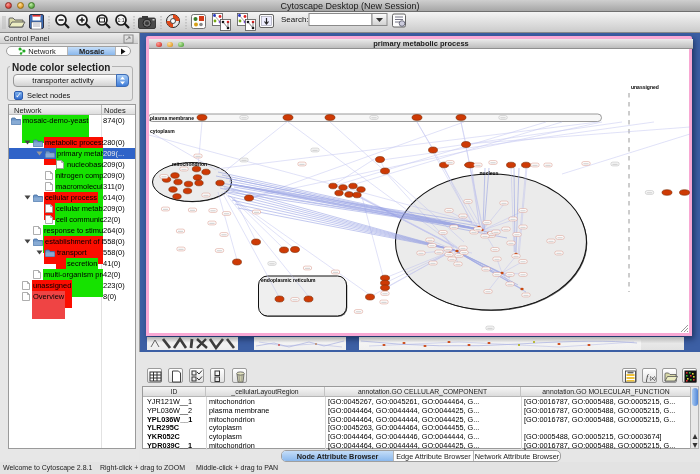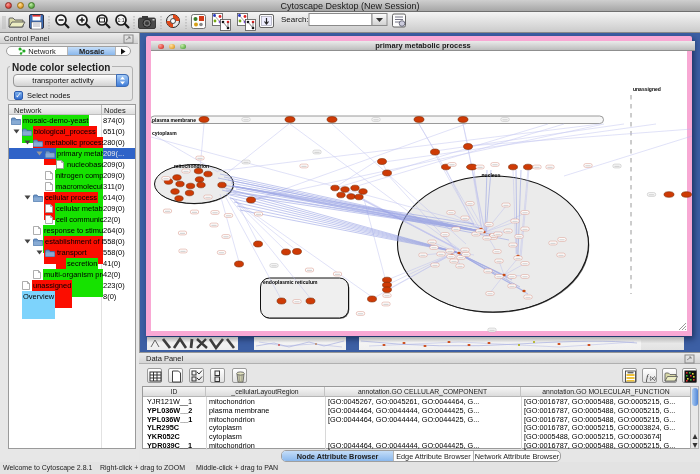--- a/index.html
+++ b/index.html
@@ -24,21 +24,21 @@
 #chk{position:absolute;left:14px;top:58px;width:9px;height:9px;border-radius:2px;background:linear-gradient(#7db0ec,#3670d0);border:1px solid #2d5cae;color:#fff;font-size:8px;line-height:8px;text-align:center}
 #chkl{position:absolute;left:27px;top:58px;font-size:7.5px;color:#111}
 #tree{position:absolute;left:8px;top:71px;width:128px;height:345px;background:#fff;border:1px solid #9a9a9a;overflow:hidden}
 #treeh{position:absolute;left:0;top:0;width:126px;height:10px;background:linear-gradient(#f7f7f7,#dedede);border-bottom:1px solid #bdbdbd;font-size:7.5px;color:#222}
 .trow{position:absolute;left:0;width:126px;height:11px;font-size:7.5px;white-space:nowrap}
 .tname{position:absolute;top:0;height:28px;line-height:11px;padding:0 1px;color:#000}
 .tval{position:absolute;left:94px;top:0;height:11px;line-height:11px;color:#000}
 .colline{position:absolute;left:92px;top:0;width:1px;height:345px;background:#e2e2e2}
 
 #desk{left:140px;top:33px;width:560px;height:319px;background:#3c5fa4}
-#iwin{position:absolute;left:6px;top:3px;width:546px;height:300px;border:5px solid #f9a8d4;border-radius:2px 2px 0 0;background:#fff;box-shadow:2px 3px 6px rgba(8,18,48,0.6)}
+#iwin{position:absolute;left:6px;top:3px;width:546px;height:300px;border:3px solid #f9a8d4;border-radius:2px 2px 0 0;background:#fff;box-shadow:2px 3px 6px rgba(8,18,48,0.6)}
 #iwt{position:absolute;left:0;top:0;width:544px;height:10px;background:linear-gradient(#ebebeb,#bdbdbd);border-bottom:1px solid #8f8f8f;font-size:7.5px;text-align:center;color:#1a1a1a;font-weight:bold;line-height:10px}
 .ilight{position:absolute;top:2.5px;width:5.5px;height:5.5px;border-radius:50%}
 
 #dp{left:139px;top:352px;width:561px;height:110px;background:#e6e6e6}
 #dph{position:absolute;left:0;top:0;width:561px;height:12px;background:linear-gradient(#ececec,#d5d5d5);border-top:1px solid #979797;border-bottom:1px solid #b0b0b0;font-size:7.5px;color:#222;padding:1px 0 0 7px}
 .btn{position:absolute;width:15px;height:15px;background:linear-gradient(#ffffff,#e2e2e2);border:1px solid #9b9b9b;border-radius:2px}
 #dtable{position:absolute;left:3px;top:34px;width:551px;height:63px;background:#fff;border:1px solid #9a9a9a}
 #dthead{position:absolute;left:0;top:0;width:549px;height:10px;background:linear-gradient(#f6f6f6,#dcdcdc);border-bottom:1px solid #b5b5b5;font-size:6.8px;color:#222}
 .dth{position:absolute;top:0;height:10px;line-height:10px;text-align:center;border-right:1px solid #c3c3c3}
 .drow{position:absolute;font-size:7.3px;height:8.8px;line-height:8.8px;white-space:nowrap;color:#000}
@@ -206,33 +206,20 @@
         <div class="trow" style="top:10px;">
           <span style="position:absolute;left:2px;width:10px;height:11px">
             <svg width="10" height="8" style="position:absolute;top:1.5px">
               <path d="M0.5 7.5 L0.5 2 Q0.5 1 1.5 1 L4 1 L5 2.5 L9.5 2.5 L9.5 7.5 Z" fill="#6d96c8" stroke="#3f6a9e" stroke-width="0.8"></path>
               <rect x="0.5" y="3.5" width="9" height="4" fill="#88abd4"></rect>
             </svg>
           </span>
           <span class="tname" style="left:13px;background:#16e200;max-width:81px;overflow:hidden">mosaic-demo-yeast</span>
           <span class="tval" style="color:#000">874(0)</span>
         </div>
-        <div class="trow" style="top:21px;">
-          <svg width="7" height="5" style="position:absolute;left:4px;top:3px">
-            <path d="M0.5 0.5 L6.5 0.5 L3.5 4.5 Z" fill="#444"></path>
-          </svg>
-          <span style="position:absolute;left:13px;width:10px;height:11px">
-            <svg width="10" height="8" style="position:absolute;top:1.5px">
-              <path d="M0.5 7.5 L0.5 2 Q0.5 1 1.5 1 L4 1 L5 2.5 L9.5 2.5 L9.5 7.5 Z" fill="#6d96c8" stroke="#3f6a9e" stroke-width="0.8"></path>
-              <rect x="0.5" y="3.5" width="9" height="4" fill="#88abd4"></rect>
-            </svg>
-          </span>
-          <span class="tname" style="left:24px;background:#fb0d00;max-width:70px;overflow:hidden">biological_process</span>
-          <span class="tval" style="color:#000">651(0)</span>
-        </div>
         <div class="trow" style="top:32px;">
           <svg width="7" height="5" style="position:absolute;left:15px;top:3px">
             <path d="M0.5 0.5 L6.5 0.5 L3.5 4.5 Z" fill="#444"></path>
           </svg>
           <span style="position:absolute;left:24px;width:10px;height:11px">
             <svg width="10" height="8" style="position:absolute;top:1.5px">
               <path d="M0.5 7.5 L0.5 2 Q0.5 1 1.5 1 L4 1 L5 2.5 L9.5 2.5 L9.5 7.5 Z" fill="#6d96c8" stroke="#3f6a9e" stroke-width="0.8"></path>
               <rect x="0.5" y="3.5" width="9" height="4" fill="#88abd4"></rect>
             </svg>
           </span>
@@ -381,21 +368,21 @@
           <span class="tname" style="left:23px;background:#fb0d00;max-width:71px;overflow:hidden">unassigned</span>
           <span class="tval" style="color:#000">223(0)</span>
         </div>
         <div class="trow" style="top:186px;">
           <span style="position:absolute;left:13px;width:10px;height:11px">
             <svg width="8" height="9" style="position:absolute;top:1px">
               <path d="M0.5 0.5 L5.5 0.5 L7.5 2.5 L7.5 8.5 L0.5 8.5 Z" fill="#fff" stroke="#999" stroke-width="0.8"></path>
               <path d="M5.5 0.5 L5.5 2.5 L7.5 2.5" fill="none" stroke="#999" stroke-width="0.8"></path>
             </svg>
           </span>
-          <span class="tname" style="left:13px;background:#7dd3fc;max-width:71px;overflow:hidden">Overview</span>
+          <span class="tname" style="left:23px;background:#ef4444;max-width:71px;overflow:hidden">Overview</span>
           <span class="tval" style="color:#000">8(0)</span>
         </div>
       </div>
     </div>
 <div class="abs" id="desk">
       <div id="iwin">
         <div id="iwt">primary metabolic process<div class="ilight" style="left:7px;background:radial-gradient(circle at 35% 30%,#ff9d96,#dd4a41 65%,#a02822)"></div><div class="ilight" style="left:18px;background:radial-gradient(circle at 35% 30%,#ffe0a0,#e7a83b 65%,#b07714)"></div><div class="ilight" style="left:29px;background:radial-gradient(circle at 35% 30%,#c4edaa,#69b351 65%,#3f8c2c)"></div></div>
         <svg width="544" height="289" viewBox="147 47 544 289" style="position:absolute;left:0;top:10px">
           <rect x="146.5" y="112" width="453" height="7.5" rx="3.7" fill="#f7f7f7" stroke="#8f8f8f" stroke-width="0.9"></rect>
 <ellipse cx="190.5" cy="180.8" rx="39.5" ry="19.5" fill="#333" opacity="0.8"></ellipse>
@@ -944,24 +931,20 @@
         <ellipse cx="90" cy="5" rx="1.6" ry="1.1" fill="#cc4410"></ellipse>
         <ellipse cx="110" cy="8" rx="1.6" ry="1.1" fill="#cc4410"></ellipse>
         <ellipse cx="130" cy="6" rx="1.6" ry="1.1" fill="#cc4410"></ellipse>
         <ellipse cx="200" cy="7" rx="1.6" ry="1.1" fill="#cc4410"></ellipse>
         <ellipse cx="230" cy="8" rx="1.6" ry="1.1" fill="#cc4410"></ellipse>
         <circle cx="160" cy="8" r="1" fill="#aa0"></circle>
         <circle cx="175" cy="5" r="1" fill="#aa0"></circle>
       </svg>
     </div>
 <div class="abs" id="dp">
-      <div id="dph">Data Panel<svg width="11" height="10" style="position:absolute;right:5px;top:1px">
-          <rect x="1" y="1" width="9" height="8" fill="none" stroke="#888" stroke-width="1"></rect>
-          <path d="M3 6 L7 3 M7 3 L5 3 M7 3 L7 5" stroke="#777" stroke-width="0.8" fill="none"></path>
-        </svg></div>
       <div class="btn" style="left:8px;top:16px"><svg width="13" height="13" style="margin:0.5px">
           <rect x="1" y="2" width="11" height="9" fill="#fff" stroke="#333" stroke-width="1"></rect>
           <line x1="1" y1="5" x2="12" y2="5" stroke="#333"></line>
           <line x1="1" y1="8" x2="12" y2="8" stroke="#333"></line>
           <line x1="4.5" y1="2" x2="4.5" y2="11" stroke="#333"></line>
           <line x1="8" y1="2" x2="8" y2="11" stroke="#333"></line>
         </svg></div>
       <div class="btn" style="left:29px;top:16px"><svg width="13" height="13" style="margin:0.5px">
           <path d="M2.5 1 L8.5 1 L10.5 3 L10.5 12 L2.5 12 Z" fill="#fff" stroke="#444" stroke-width="1"></path>
         </svg></div>
@@ -1016,33 +999,34 @@
           <div class="dth" style="left:182px;width:196px">annotation.GO CELLULAR_COMPONENT</div>
           <div class="dth" style="left:378px;width:171px">annotation.GO MOLECULAR_FUNCTION</div>
         </div>
         <div class="dcol" style="left:63px"></div>
         <div class="dcol" style="left:182px"></div>
         <div class="dcol" style="left:378px"></div>
         <div class="drow" style="left:4px;top:11px;font-weight:normal">YJR121W__1</div>
         <div class="drow" style="left:66px;top:11px">mitochondrion</div>
         <div class="drow" style="left:185px;top:11px">[GO:0045267, GO:0045261, GO:0044464, G...</div>
         <div class="drow" style="left:381px;top:11px">[GO:0016787, GO:0005488, GO:0005215, G...</div>
-        <div class="drow" style="left:4px;top:19.8px;font-weight:bold">YPL036W__2</div>
+        <div class="drow" style="left:4px;top:19.8px;font-weight:normal">YPL036W__2</div>
         <div class="drow" style="left:66px;top:19.8px">plasma membrane</div>
         <div class="drow" style="left:185px;top:19.8px">[GO:0044464, GO:0044444, GO:0044425, G...</div>
         <div class="drow" style="left:381px;top:19.8px">[GO:0016787, GO:0005488, GO:0005215, G...</div>
         <div class="drow" style="left:4px;top:28.6px;font-weight:bold">YPL036W__1</div>
         <div class="drow" style="left:66px;top:28.6px">mitochondrion</div>
         <div class="drow" style="left:185px;top:28.6px">[GO:0044464, GO:0044444, GO:0044425, G...</div>
         <div class="drow" style="left:381px;top:28.6px">[GO:0016787, GO:0005488, GO:0005215, G...</div>
         <div class="drow" style="left:4px;top:37.400000000000006px;font-weight:bold">YLR295C</div>
         <div class="drow" style="left:66px;top:37.400000000000006px">cytoplasm</div>
-        <div class="drow" style="left:381px;top:37.400000000000006px">[GO:0016787, GO:0005215, GO:0003824, G...</div>
+        <div class="drow" style="left:185px;top:37.400000000000006px">[GO:0045263, GO:0044464, GO:0044455, G...</div>
         <div class="drow" style="left:4px;top:46.2px;font-weight:bold">YKR052C</div>
         <div class="drow" style="left:66px;top:46.2px">cytoplasm</div>
+        <div class="drow" style="left:185px;top:46.2px">[GO:0044464, GO:0044446, GO:0044444, G...</div>
         <div class="drow" style="left:381px;top:46.2px">[GO:0005488, GO:0005215, GO:0003674]</div>
         <div class="drow" style="left:4px;top:55.0px;font-weight:bold">YDR039C__1</div>
         <div class="drow" style="left:66px;top:55.0px">mitochondrion</div>
         <div class="drow" style="left:185px;top:55.0px">[GO:0044464, GO:0044444, GO:0044425, G...</div>
         <div class="drow" style="left:381px;top:55.0px">[GO:0016787, GO:0005488, GO:0005215, G...</div>
       </div>
       <div style="position:absolute;left:551px;top:34px;width:9px;height:63px;background:#e8e8e8;border:1px solid #b5b5b5">
         <div style="position:absolute;left:0.5px;top:1px;width:6px;height:18px;border-radius:3px;background:linear-gradient(90deg,#a9c9f0,#4f86d8)"></div>
         <svg width="8" height="18" style="position:absolute;left:0;top:45px">
           <path d="M4 2 L6.5 7 L1.5 7 Z" fill="#333"></path>

